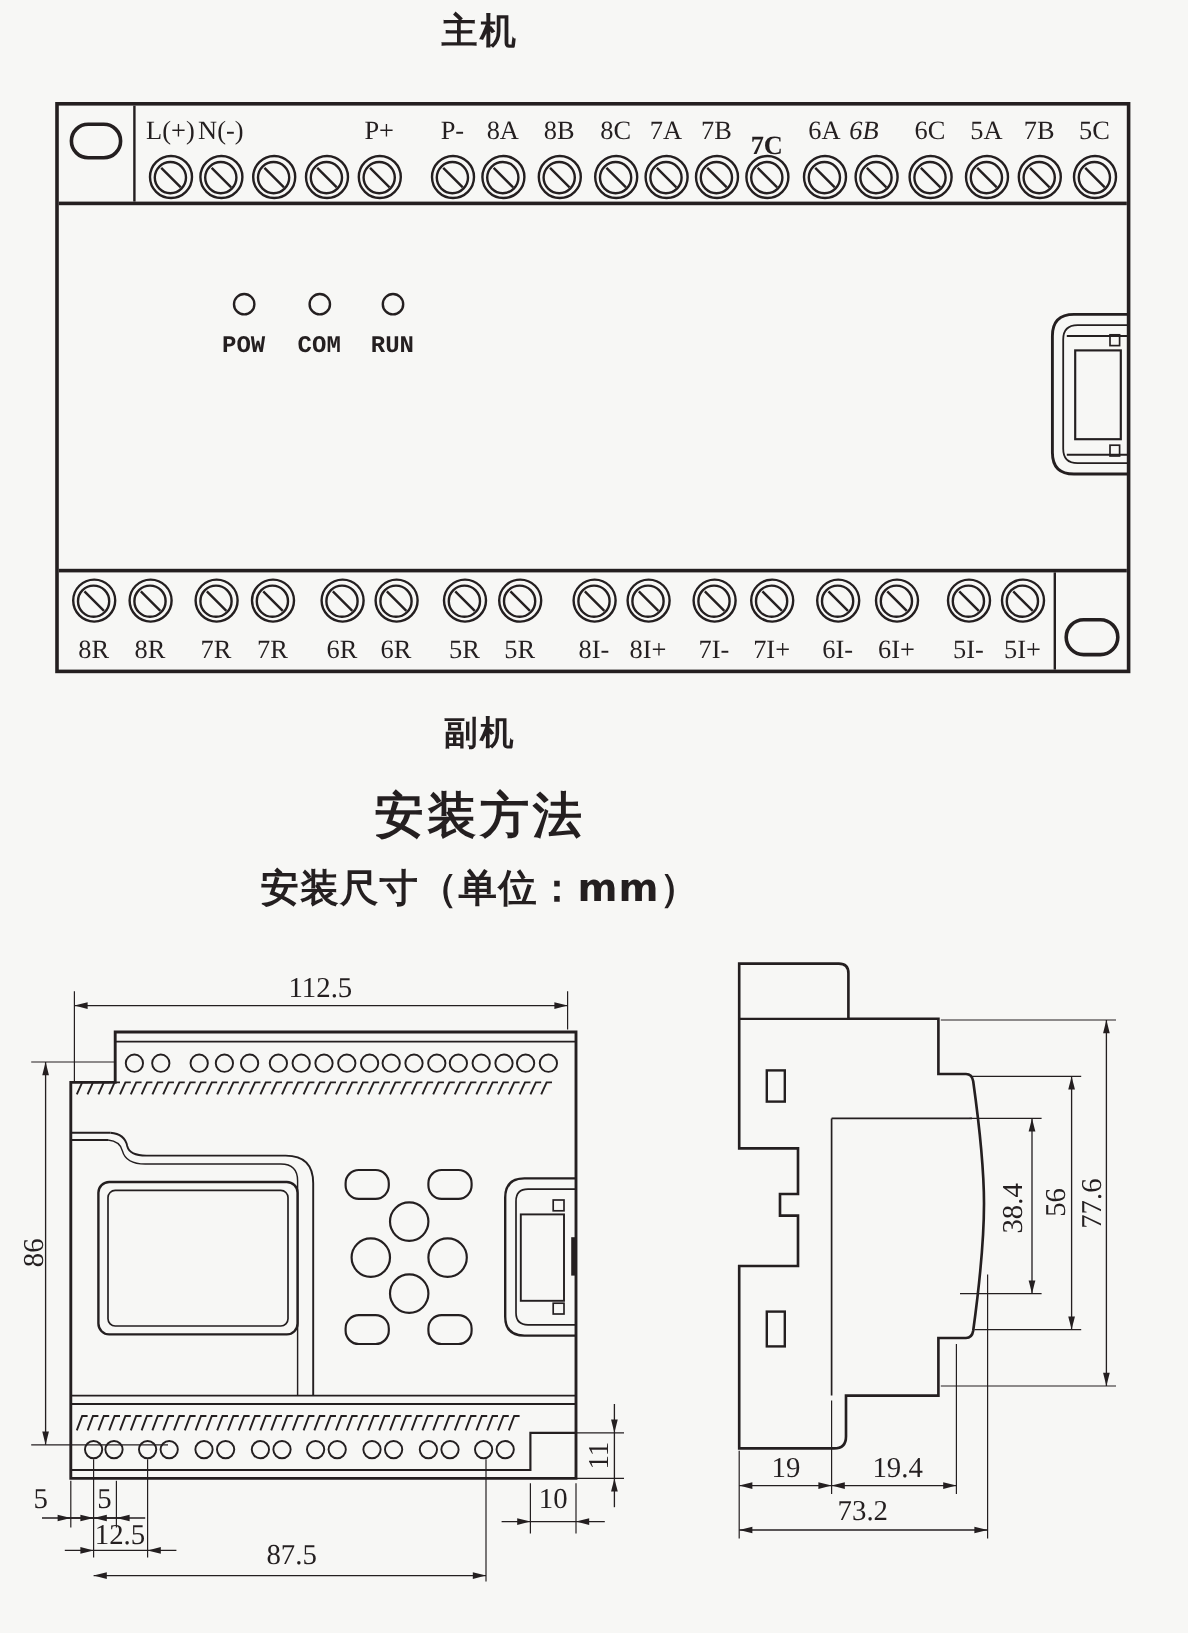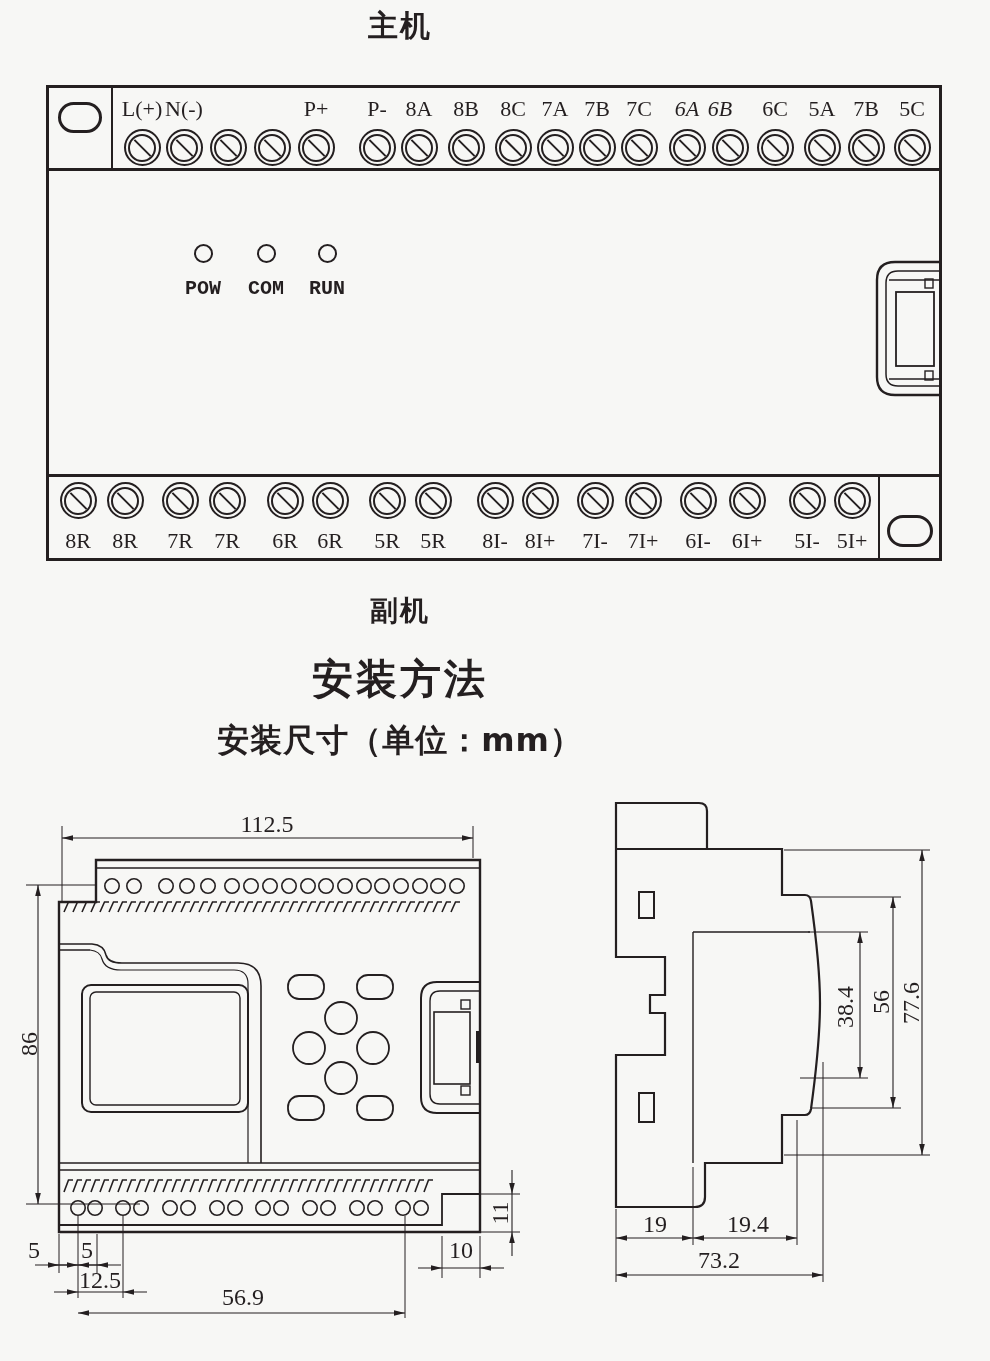--- a/index.html
+++ b/index.html
@@ -120,25 +120,25 @@
           <i></i>
         </div>
         <div class="tlabel" style="left: 466px; top: 8px;">7A</div>
         <div class="screw" style="left: 487.5px; top: 41px;">
           <i></i>
         </div>
         <div class="tlabel" style="left: 508px; top: 8px;">7B</div>
         <div class="screw" style="left: 529.5px; top: 41px;">
           <i></i>
         </div>
-        <div class="tlabel" style="left: 550px; top: 8px;">7C</div>
+        <div class="tlabel" style="left: 550px; top: 20px; font-weight: bold;">7C</div>
         <div class="screw" style="left: 571.5px; top: 41px;">
           <i></i>
         </div>
-        <div class="tlabel" style="left: 598px; top: 8px; font-style: italic;">6A</div>
+        <div class="tlabel" style="left: 598px; top: 8px;">6A</div>
         <div class="screw" style="left: 619.5px; top: 41px;">
           <i></i>
         </div>
         <div class="tlabel" style="left: 631px; top: 8px; font-style: italic;">6B</div>
         <div class="screw" style="left: 662.5px; top: 41px;">
           <i></i>
         </div>
         <div class="tlabel" style="left: 686px; top: 8px;">6C</div>
         <div class="screw" style="left: 707.5px; top: 41px;">
           <i></i>
@@ -400,21 +400,21 @@
       <polygon points="616,1275 627,1272.2 627,1277.8"></polygon>
       <polygon points="823,1275 812,1277.8 812,1272.2"></polygon>
     </g>
 </svg>
 
 <div class="dim" id="d-w">112.5</div>
 <div class="dim rot" id="d-h">86</div>
 <div class="dim" id="d-o1">5</div>
 <div class="dim" id="d-o2">5</div>
 <div class="dim" id="d-p">12.5</div>
-<div class="dim" id="d-s">56.9</div>
+<div class="dim" id="d-s">87.5</div>
 <div class="dim" id="d-nw">10</div>
 <div class="dim rot" id="d-nh">11</div>
 <div class="dim" id="d-c1">19</div>
 <div class="dim" id="d-c2">19.4</div>
 <div class="dim" id="d-ct">73.2</div>
 <div class="dim rot" id="d-ph">38.4</div>
 <div class="dim rot" id="d-bh">56</div>
 <div class="dim rot" id="d-th">77.6</div>
 
 </body></html>

